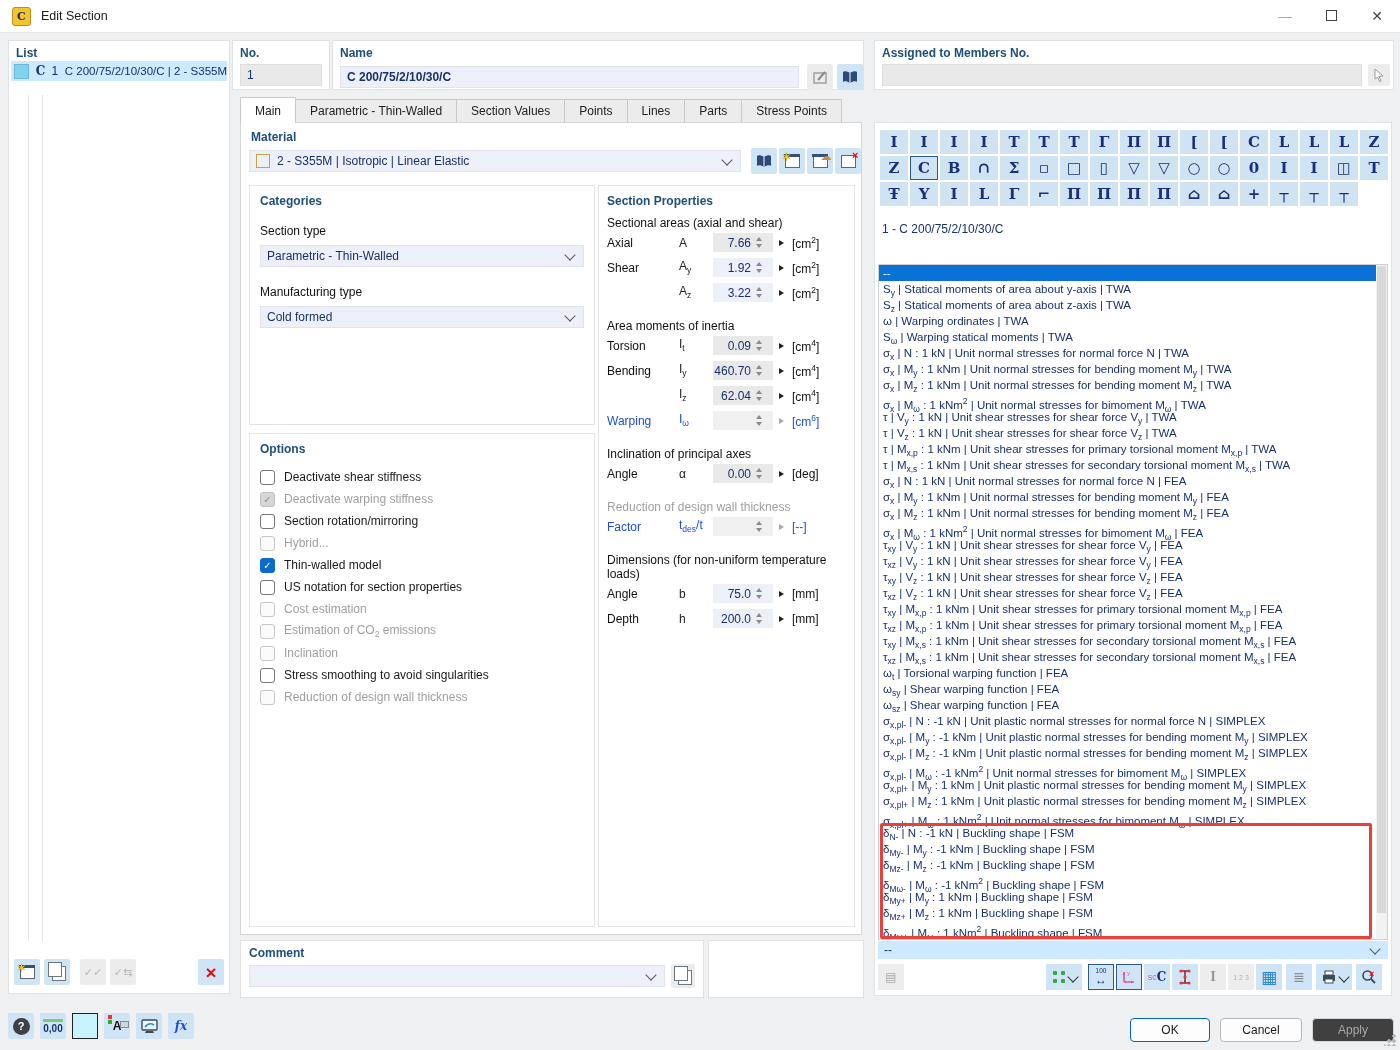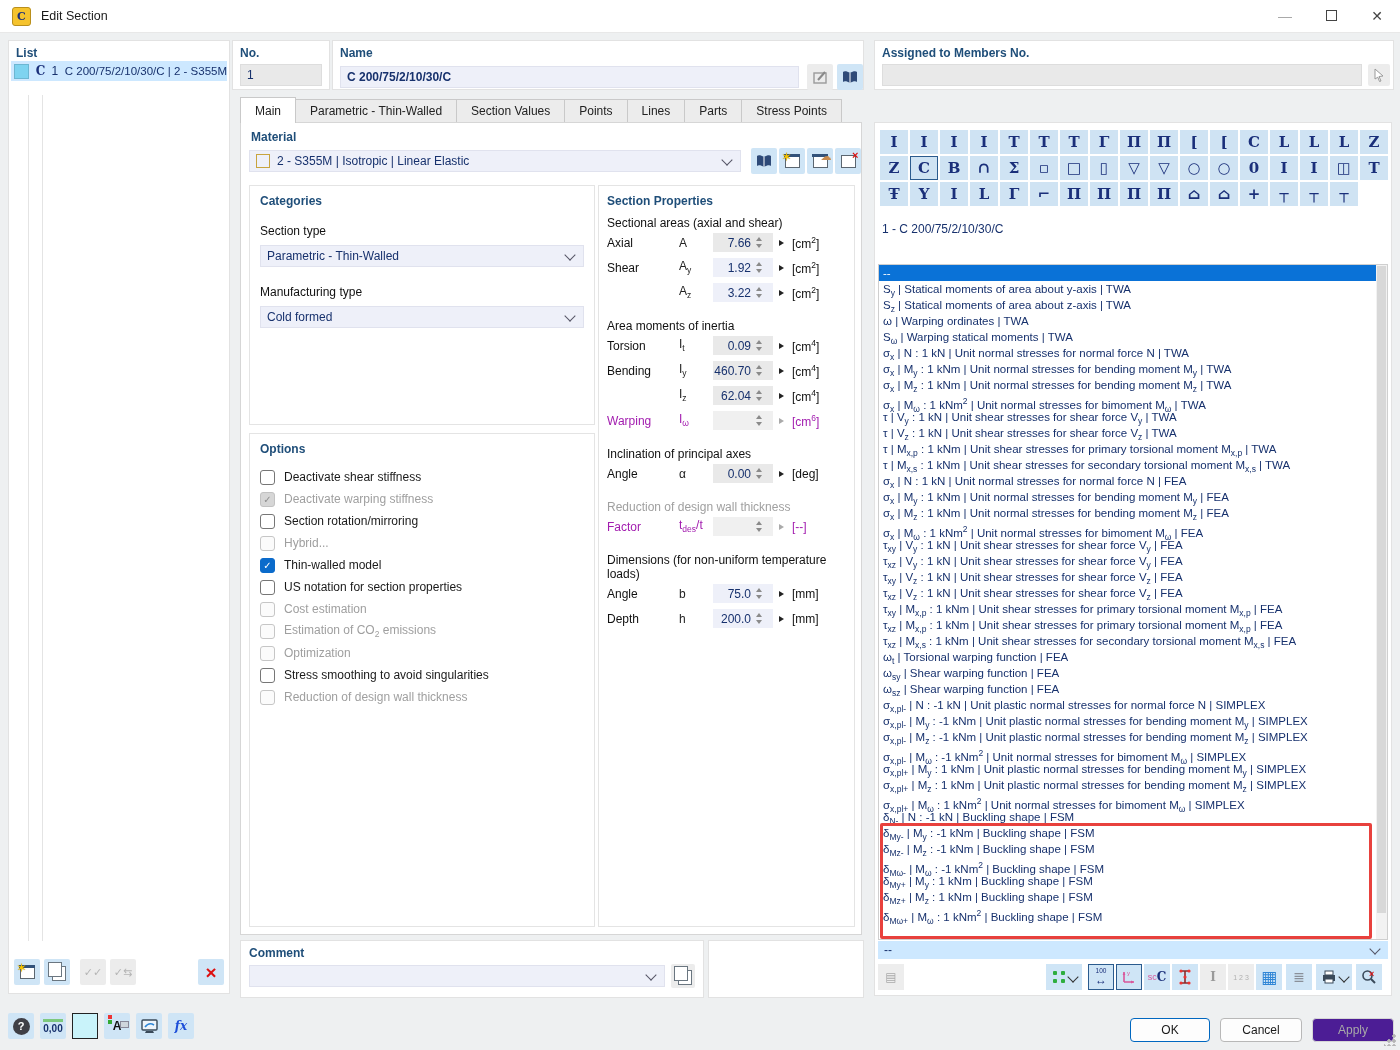--- a/index.html
+++ b/index.html
@@ -47,21 +47,21 @@
   .flabel{width:72px;color:#111;flex:none;}
   .fsym{width:34px;color:#222;flex:none;}
   .fbox{width:60px;height:19px;display:flex;align-items:center;justify-content:flex-end;padding:0 11px;box-sizing:border-box;color:#17316d;flex:none;}
   .fbox.ro{background:#e9e9e9;}
   .fbox.ed{background:#eef0f9;}
   .fbox.dis{background:#f0f0f0;}
   .spin{display:flex;flex-direction:column;justify-content:center;margin-left:5px;gap:3px;flex:none;}
   .spin .up{width:0;height:0;border-left:3.5px solid transparent;border-right:3.5px solid transparent;border-bottom:4px solid #8a8a8a;}
   .spin .dn{width:0;height:0;border-left:3.5px solid transparent;border-right:3.5px solid transparent;border-top:4px solid #8a8a8a;}
   .det{width:0;height:0;border-left:5px solid #222;border-top:3.5px solid transparent;border-bottom:3.5px solid transparent;margin-left:6px;flex:none;}
-  .frow.dis .flabel,.frow.dis .fsym,.frow.dis .funit{color:#a21caf;}
+  .frow.dis .flabel,.frow.dis .fsym,.frow.dis .funit{color:#1d4ed8;}
   .frow.dis .det{border-left-color:#aaa;}
   .funit{margin-left:8px;color:#111;}
   sub{font-size:8.5px;} sup{font-size:8.5px;}
   
   #shape-grid{position:absolute;left:880px;top:130px;}
   .srow{display:flex;margin-bottom:2px;}
   .scell{width:28px;height:24px;background:#cfe3f3;margin-right:2px;display:flex;align-items:center;justify-content:center;color:#1a2f7a;font-family:"DejaVu Serif",serif;font-weight:bold;font-size:15px;box-sizing:border-box;}
   .scell.sel{border:1px solid #2b5b8e;}
   
   #rightpanel{position:absolute;left:874px;top:122px;width:518px;height:874px;background:#fff;border:1px solid #e2e2e2;box-sizing:border-box;}
@@ -74,21 +74,21 @@
   #lbthumb{position:absolute;left:1px;top:1px;width:9px;height:96%;background:#d8d8d8;}
   #bottom-combo{position:absolute;left:878px;top:941px;width:510px;height:18px;background:#cde8ff;display:flex;align-items:center;padding:0 6px;box-sizing:border-box;color:#17316d;}
   
   .tbtn{width:26px;height:26px;background:#cfe5f6;display:flex;align-items:center;justify-content:center;flex:none;box-sizing:border-box;position:relative;}
   .tbtn.framed{border:1.5px solid #2b5b8e;}
   .tbtn.dis{background:#ededed;color:#b0b0b0;}
   .tbtn.wide{width:36px;}
   
   .btn{position:absolute;height:24px;background:#fdfdfd;border:1px solid #b8b8b8;border-radius:4px;display:flex;align-items:center;justify-content:center;font-size:12px;color:#1a1a1a;box-sizing:border-box;}
   .btn.default{border:1.5px solid #0067c0;}
-  .btn.dis{color:#a8a8a8;background:#4c1d95;border-color:#d6d6d6;}
+  .btn.dis{color:#a8a8a8;background:#404040;border-color:#d6d6d6;}
   
   #listpanel .vline{position:absolute;top:54px;bottom:52px;width:1px;background:#e4e4e4;}
   #listrow{position:absolute;left:2px;top:20px;right:2px;height:20px;background:#cde8ff;display:flex;align-items:center;}
   .cyansw{width:13px;height:13px;background:#7ed3f0;border:1px solid #6db6d2;margin-left:3px;flex:none;}
   #listrow .csym{color:#1a2f7a;font-family:"DejaVu Serif",serif;font-weight:bold;width:14px;text-align:center;margin-left:5px;}
   #listrow .lno{width:13px;text-align:center;color:#17316d;margin-left:2px;}
   #listrow .ltxt{color:#17316d;margin-left:4px;white-space:nowrap;font-size:11.5px;}
   .redx{color:#dd1111;font-size:19px;font-weight:bold;line-height:1;}
   .minidoc{width:13px;height:11px;border:1.5px solid #5b6670;background:#fff;position:relative;}
   .minidoc .bar{position:absolute;left:-1.5px;top:-1.5px;right:-1.5px;height:3px;background:#33527a;}
@@ -285,21 +285,21 @@
         <div class="opt dis">
           <span class="cb"></span>
           <span class="opt-label">Cost estimation</span>
         </div>
         <div class="opt dis">
           <span class="cb"></span>
           <span class="opt-label">Estimation of CO<sub>2</sub> emissions</span>
         </div>
         <div class="opt dis">
           <span class="cb"></span>
-          <span class="opt-label">Optimization</span>
+          <span class="opt-label">Inclination</span>
         </div>
         <div class="opt">
           <span class="cb"></span>
           <span class="opt-label">Stress smoothing to avoid singularities</span>
         </div>
         <div class="opt dis">
           <span class="cb"></span>
           <span class="opt-label">Reduction of design wall thickness</span>
         </div>
       </div>
@@ -563,20 +563,21 @@
       <div class="lrow">σ<sub>x</sub> | N : 1 kN | Unit normal stresses for normal force N | FEA</div>
       <div class="lrow">σ<sub>x</sub> | M<sub>y</sub> : 1 kNm | Unit normal stresses for bending moment M<sub>y</sub> | FEA</div>
       <div class="lrow">σ<sub>x</sub> | M<sub>z</sub> : 1 kNm | Unit normal stresses for bending moment M<sub>z</sub> | FEA</div>
       <div class="lrow">σ<sub>x</sub> | M<sub>ω</sub> : 1 kNm<sup>2</sup> | Unit normal stresses for bimoment M<sub>ω</sub> | FEA</div>
       <div class="lrow">τ<sub>xy</sub> | V<sub>y</sub> : 1 kN | Unit shear stresses for shear force V<sub>y</sub> | FEA</div>
       <div class="lrow">τ<sub>xz</sub> | V<sub>y</sub> : 1 kN | Unit shear stresses for shear force V<sub>y</sub> | FEA</div>
       <div class="lrow">τ<sub>xy</sub> | V<sub>z</sub> : 1 kN | Unit shear stresses for shear force V<sub>z</sub> | FEA</div>
       <div class="lrow">τ<sub>xz</sub> | V<sub>z</sub> : 1 kN | Unit shear stresses for shear force V<sub>z</sub> | FEA</div>
       <div class="lrow">τ<sub>xy</sub> | M<sub>x,p</sub> : 1 kNm | Unit shear stresses for primary torsional moment M<sub>x,p</sub> | FEA</div>
       <div class="lrow">τ<sub>xz</sub> | M<sub>x,p</sub> : 1 kNm | Unit shear stresses for primary torsional moment M<sub>x,p</sub> | FEA</div>
+      <div class="lrow">τ<sub>xy</sub> | M<sub>x,s</sub> : 1 kNm | Unit shear stresses for secondary torsional moment M<sub>x,s</sub> | FEA</div>
       <div class="lrow">τ<sub>xz</sub> | M<sub>x,s</sub> : 1 kNm | Unit shear stresses for secondary torsional moment M<sub>x,s</sub> | FEA</div>
       <div class="lrow">ω<sub>t</sub> | Torsional warping function | FEA</div>
       <div class="lrow">ω<sub>sy</sub> | Shear warping function | FEA</div>
       <div class="lrow">ω<sub>sz</sub> | Shear warping function | FEA</div>
       <div class="lrow">σ<sub>x,pl-</sub> | N : -1 kN | Unit plastic normal stresses for normal force N | SIMPLEX</div>
       <div class="lrow">σ<sub>x,pl-</sub> | M<sub>y</sub> : -1 kNm | Unit plastic normal stresses for bending moment M<sub>y</sub> | SIMPLEX</div>
       <div class="lrow">σ<sub>x,pl-</sub> | M<sub>z</sub> : -1 kNm | Unit plastic normal stresses for bending moment M<sub>z</sub> | SIMPLEX</div>
       <div class="lrow">σ<sub>x,pl-</sub> | M<sub>ω</sub> : -1 kNm<sup>2</sup> | Unit normal stresses for bimoment M<sub>ω</sub> | SIMPLEX</div>
       <div class="lrow">σ<sub>x,pl+</sub> | M<sub>y</sub> : 1 kNm | Unit plastic normal stresses for bending moment M<sub>y</sub> | SIMPLEX</div>
       <div class="lrow">σ<sub>x,pl+</sub> | M<sub>z</sub> : 1 kNm | Unit plastic normal stresses for bending moment M<sub>z</sub> | SIMPLEX</div>

